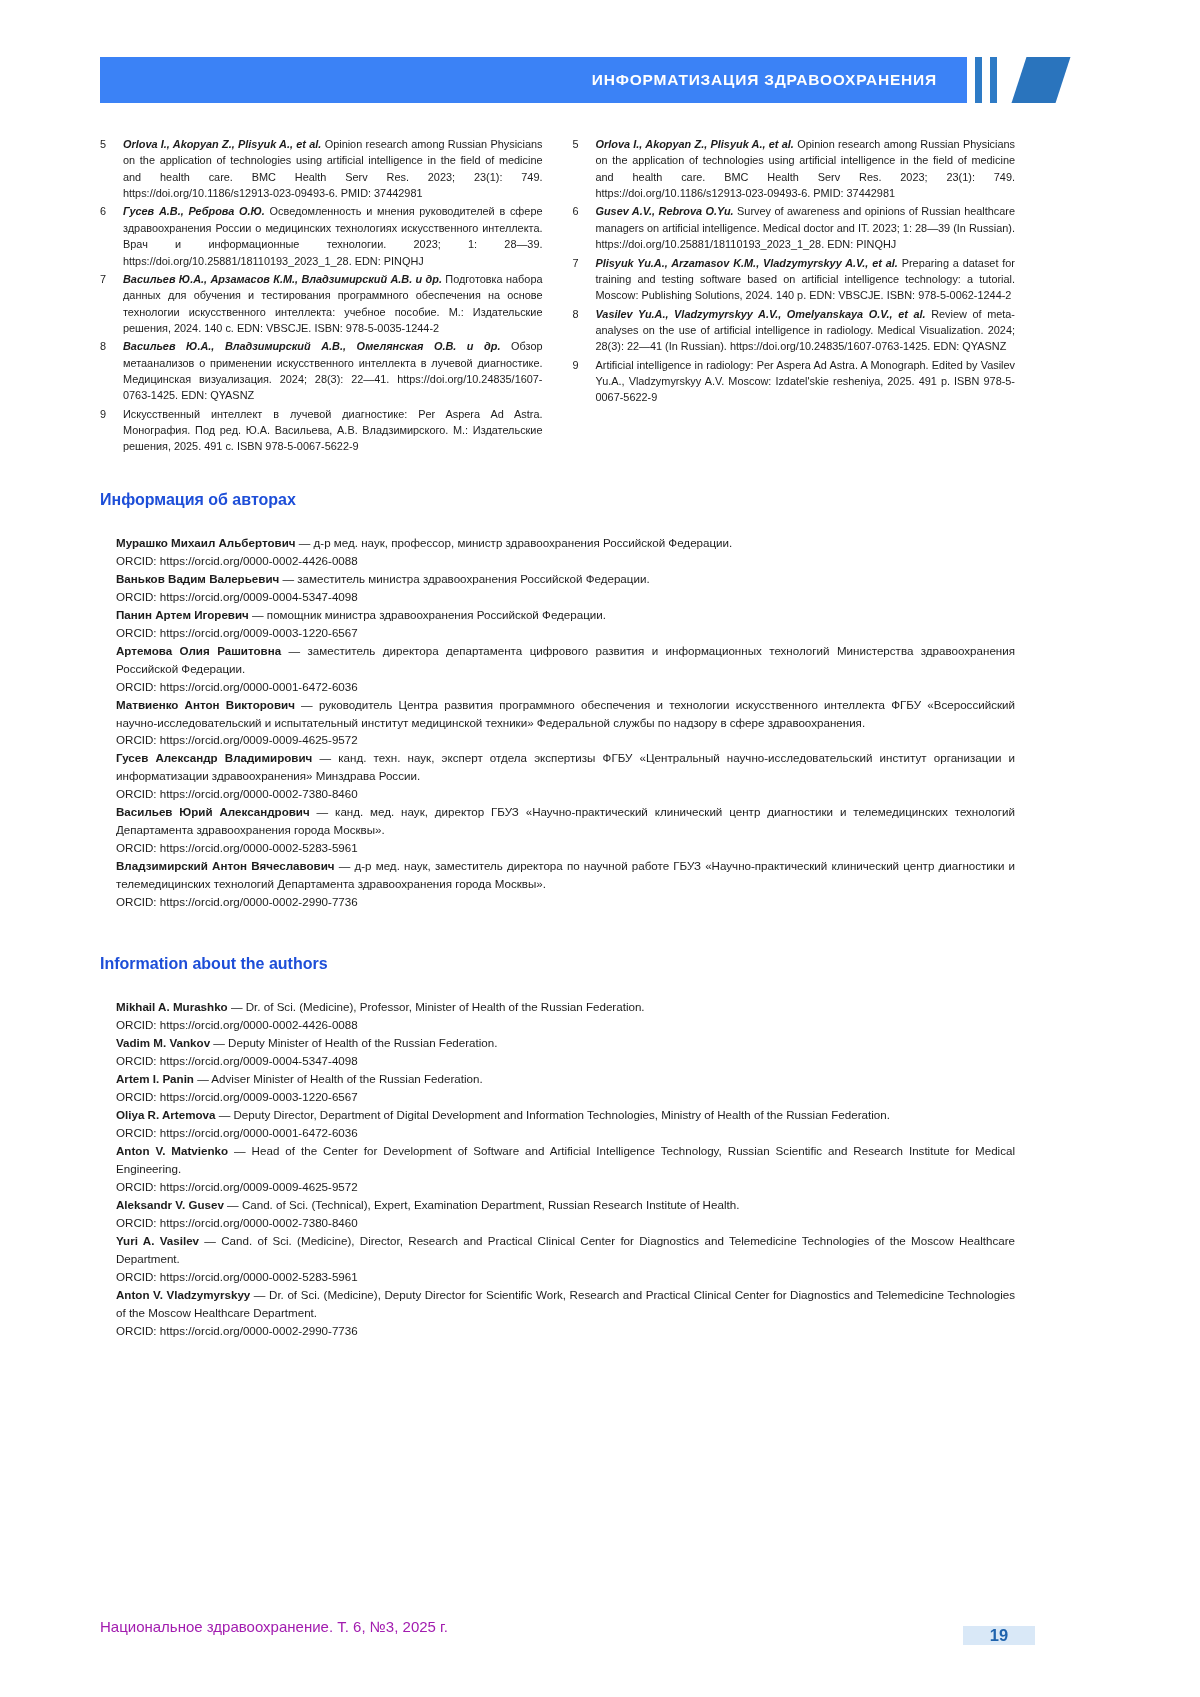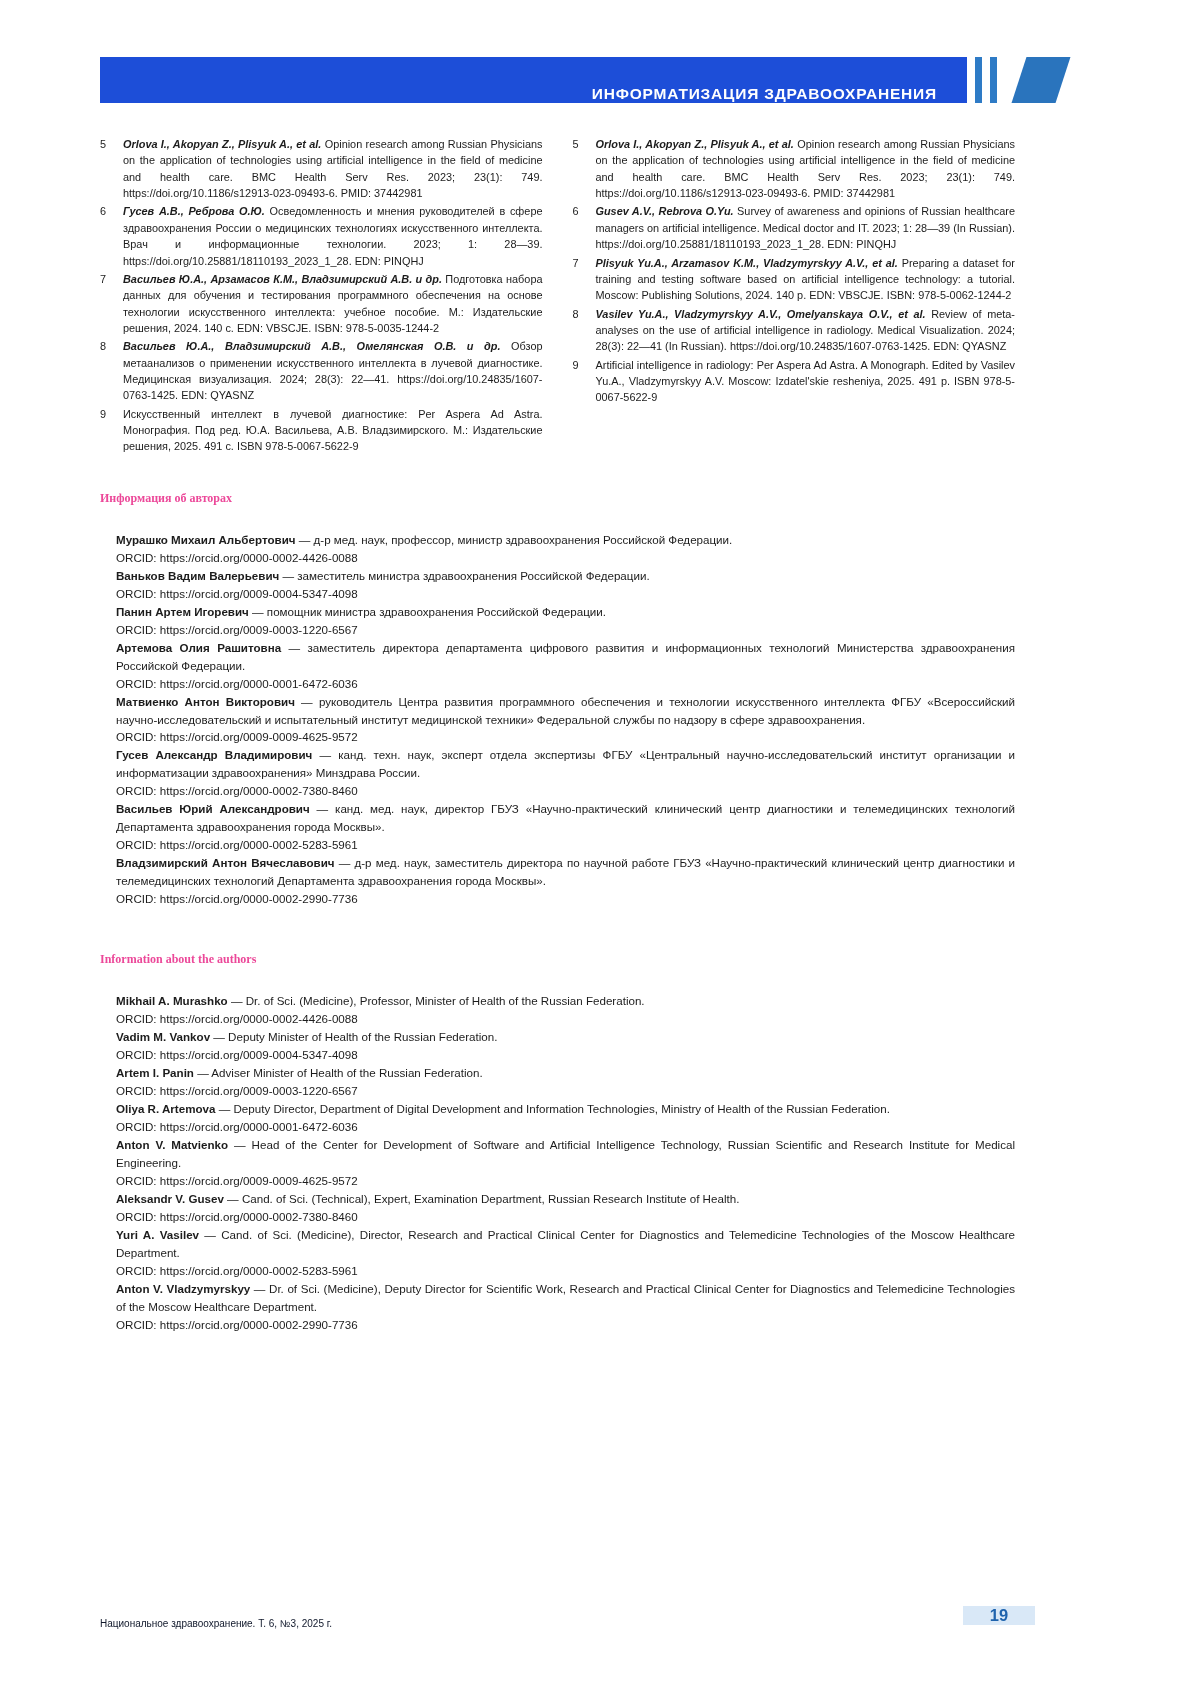--- a/index.html
+++ b/index.html
@@ -3,47 +3,47 @@
 <meta charset="utf-8">
 <style>
   html, body { margin:0; padding:0; background:#ffffff; }
   .page {
     position:relative; width:1200px; height:1697px; background:#ffffff;
     font-family:"Liberation Sans", sans-serif; color:#1c1c1c; overflow:hidden;
   }
 
   
   .banner { position:absolute; left:100px; top:57px; width:963px; height:46px; display:flex; align-items:stretch; }
-  .banner-main { flex:1 1 auto; background:#1d4ed8; display:flex; align-items:flex-end; justify-content:flex-end; padding-right:30px; }
+  .banner-main { flex:1 1 auto; background:#3b82f6; display:flex; align-items:center; justify-content:flex-end; padding-right:30px; }
   .banner-title { color:#ffffff; font-size:15.5px; font-weight:bold; letter-spacing:0.8px; white-space:nowrap; }
   .banner-stripes { display:flex; background:#2e7bc6; }
   .banner-stripes .stripe { width:8px; background:#ffffff; margin-left:7px; }
   .banner-stripes .stripe:first-child { margin-left:0; }
   .banner-arrow { width:44px; background:#2a74bd; transform:skewX(-18deg); margin-left:14px; }
 
   
   .content { position:absolute; left:100px; top:136px; width:915px; }
 
   .refs { display:flex; gap:30px; }
   .ref-col { flex:1 1 0; min-width:0; }
   .ref-item { display:flex; margin-bottom:2px; }
   .ref-num { flex:0 0 23px; font-size:10.9px; line-height:1.5; }
   .ref-text { flex:1; margin:0; font-size:10.9px; line-height:1.5; text-align:justify; word-break:break-word; }
   .ref-authors { font-style:italic;font-weight:bold; }
 
-  .section-heading { color:#ec4899; font-size:12px; font-weight:bold; margin:34px 0 25px 0;font-family:Liberation Serif, serif; }
+  .section-heading { color:#1d4ed8; font-size:16px; font-weight:bold; margin:34px 0 25px 0; }
   .section-heading.en { margin-top:44px; }
 
   .author-entry p { margin:0; font-size:11.6px; line-height:1.55;padding-left:16px; }
   .author-line { text-align:justify; }
   .author-name { font-weight:bold; }
 
   
-  .footer-left { position:absolute; left:100px; top:1618px; font-size:10px; color:#0f172a; }
-  .footer-right { position:absolute; left:963px; top:1606px; height:39px; display:flex; align-items:flex-start; }
+  .footer-left { position:absolute; left:100px; top:1618px; font-size:15px; color:#a21caf; }
+  .footer-right { position:absolute; left:963px; top:1606px; height:39px; display:flex; align-items:flex-end; }
   .pagenum-box { width:72px; background:#d9e8f7; display:flex; align-items:center; justify-content:center; }
   .pagenum { color:#1f63ad; font-size:16.5px; font-weight:bold; }
   .footer-arrow { width:46px; background:#2a74bd; transform:skewX(-18deg); margin-left:10px; }
 </style>
 </head>
 <body>
 
 <div class="page">
 
   <header class="banner">

